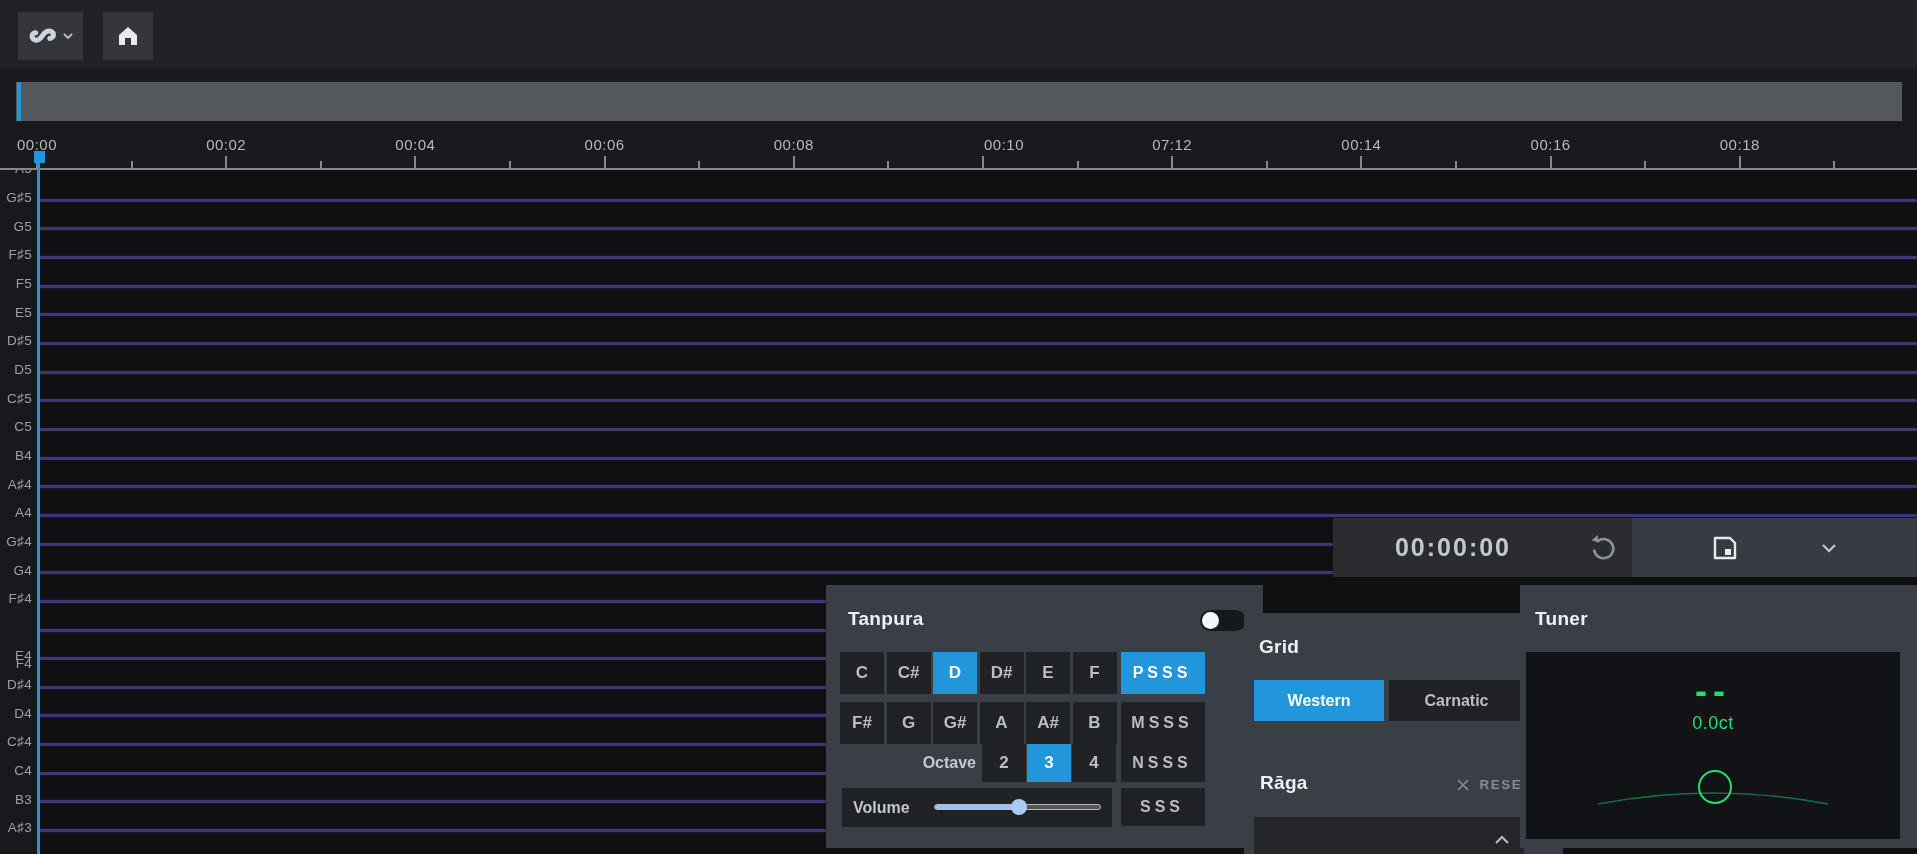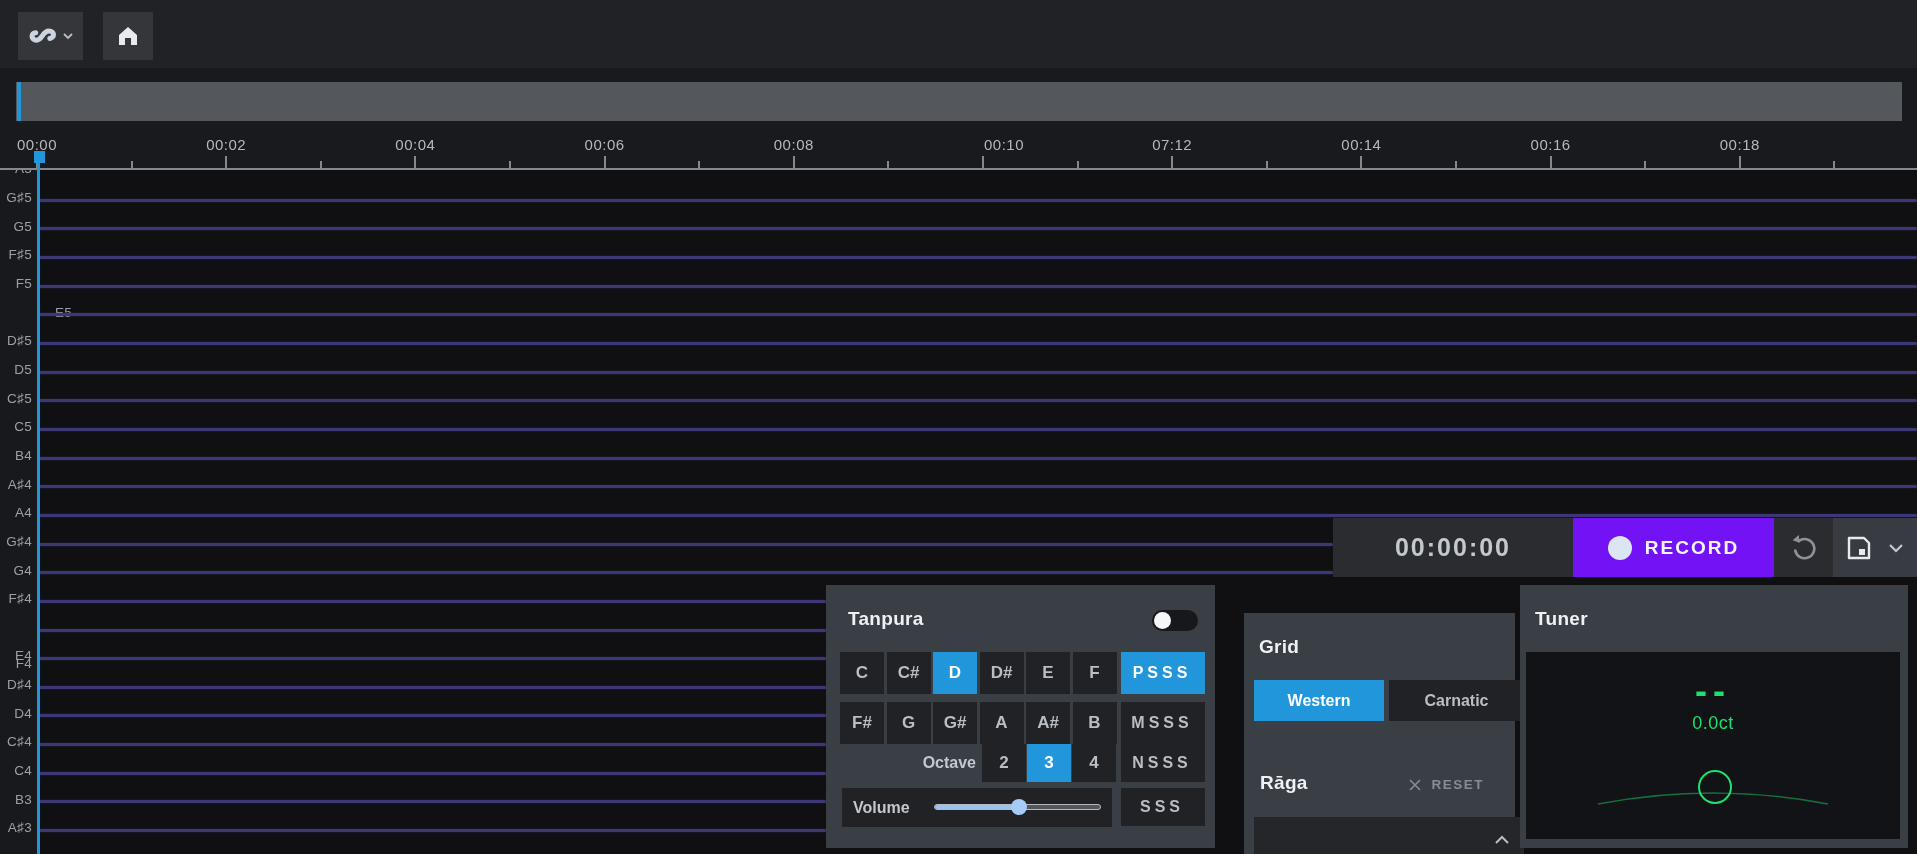--- a/index.html
+++ b/index.html
@@ -42,21 +42,21 @@
           font-size:25px;font-weight:bold;letter-spacing:2px;color:#c3c8cf;}
   .record-btn{width:201px;border:none;cursor:pointer;background:#7312f5;color:#f2f5fa;
               display:flex;align-items:center;justify-content:center;gap:13px;
               font-size:19px;font-weight:bold;letter-spacing:2px;font-family:inherit;}
   .record-dot{width:24px;height:24px;border-radius:50%;background:#dce5f2;}
   .undo-btn{width:59px;border:none;background:transparent;cursor:pointer;
             display:flex;align-items:center;justify-content:center;}
   .save-box{flex:1;background:#383c42;display:flex;align-items:center;justify-content:space-evenly;}
   .icon-btn{border:none;background:transparent;cursor:pointer;display:flex;align-items:center;padding:4px;}
   
-  .panel{position:absolute;top:585px;height:263px;background:#3a3e45;z-index:4;}
+  .panel{position:absolute;top:585px;height:263px;background:#3a3e45;z-index:4;padding-left:48px;}
   #tanpura-panel{left:826px;width:389px;}
   #grid-panel{left:1244px;width:271px;margin-top:28px;}
   #tuner-panel{left:1520px;width:388px;}
   .ptitle{position:absolute;font-size:19px;font-weight:bold;color:#eef1f6;letter-spacing:.3px;}
   .pbtn{position:absolute;border:none;cursor:pointer;background:#202226;color:#b9bec4;
         font-weight:bold;font-size:17px;font-family:inherit;display:flex;align-items:center;justify-content:center;}
   .pbtn.sel{background:#2196db;color:#ffffff;}
   .patbtn{letter-spacing:4px;font-size:16px;}
   
   .toggle{position:absolute;right:17px;top:25px;width:46px;height:21px;border-radius:11px;
@@ -152,21 +152,21 @@
 </div>
 
 <div class="roll">
   <div class="label-col"></div>
   <div id="note-labels">
       <div class="nlabel" style="top: -1.6px;">A5</div>
       <div class="nlabel" style="top: 27.05px;">G♯5</div>
       <div class="nlabel" style="top: 55.7px;">G5</div>
       <div class="nlabel" style="top: 84.35px;">F♯5</div>
       <div class="nlabel" style="top: 113px;">F5</div>
-      <div class="nlabel" style="top: 141.65px; padding-left: 40px;">E5</div>
+      <div class="nlabel" style="top: 141.65px;">E5</div>
       <div class="nlabel" style="top: 170.3px;">D♯5</div>
       <div class="nlabel" style="top: 198.95px;">D5</div>
       <div class="nlabel" style="top: 227.6px;">C♯5</div>
       <div class="nlabel" style="top: 256.25px;">C5</div>
       <div class="nlabel" style="top: 284.9px;">B4</div>
       <div class="nlabel" style="top: 313.55px;">A♯4</div>
       <div class="nlabel" style="top: 342.2px;">A4</div>
       <div class="nlabel" style="top: 370.85px;">G♯4</div>
       <div class="nlabel" style="top: 399.5px;">G4</div>
       <div class="nlabel" style="top: 428.15px;">F♯4</div>
@@ -203,24 +203,20 @@
       <div class="rowline" style="top: 601.75px; width: 788px;"></div>
       <div class="rowline" style="top: 630.4px; width: 788px;"></div>
       <div class="rowline" style="top: 659.05px; width: 788px;"></div>
     </div>
 </div>
 <div class="playhead-handle"></div>
 <div class="playhead-line"></div>
 
 <div class="transport">
   <div class="t-time">00:00:00</div>
-  <button class="record-btn">
-    <span class="record-dot"></span>
-    <span>RECORD</span>
-  </button>
   <button class="undo-btn">
     <span style="display:flex;">
       <svg width="28" height="28" viewBox="0 0 32 32">
         <path d="M10 8 A 11 11 0 1 1 6 19" fill="none" stroke="#8d9298" stroke-width="3" stroke-linecap="round"></path>
         <polygon points="10,1 11,10 3,7" fill="#8d9298"></polygon>
       </svg>
     </span>
   </button>
   <div class="save-box">
     <button class="icon-btn">

